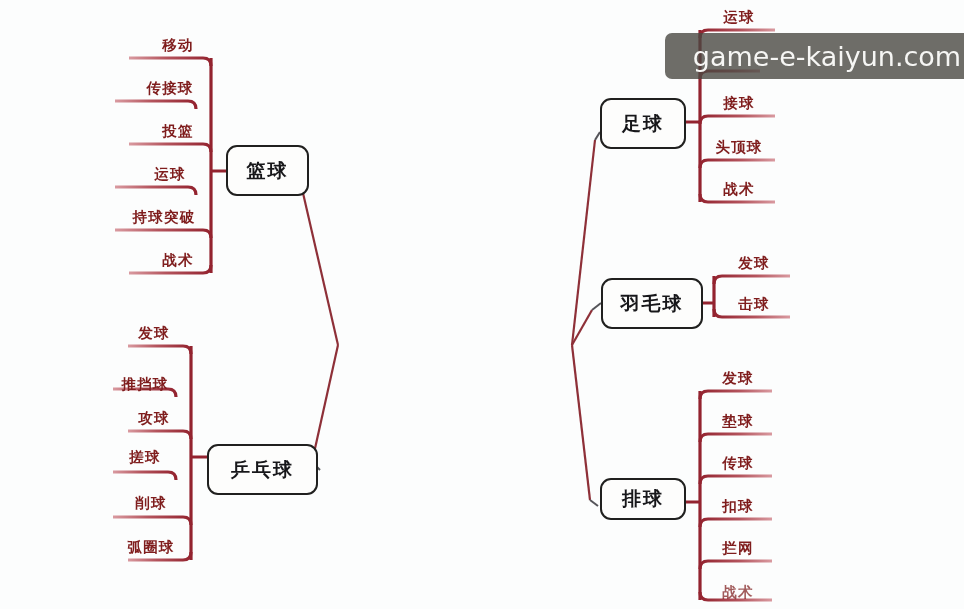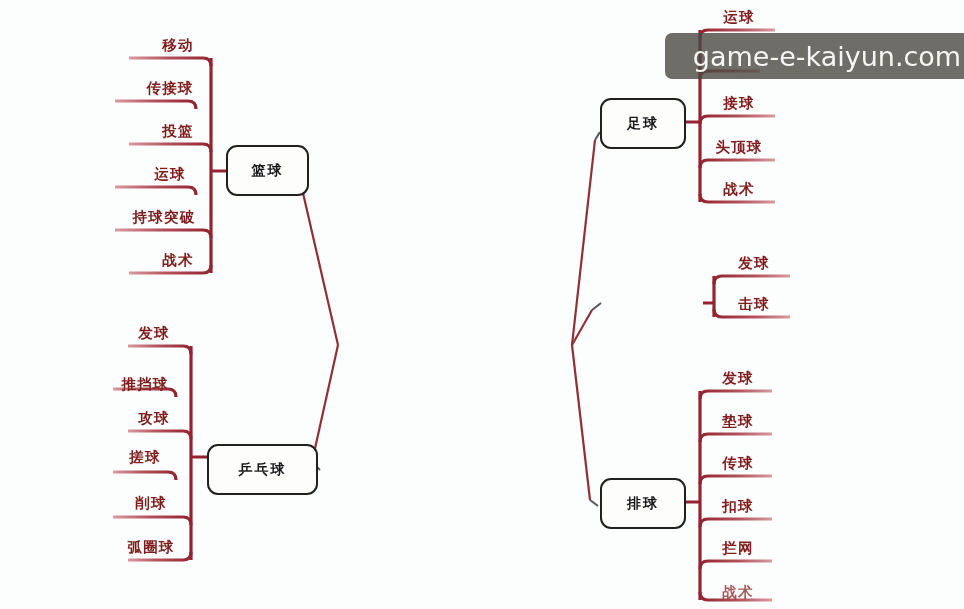--- a/index.html
+++ b/index.html
@@ -37,21 +37,21 @@
   }
   .node-box {
     position: absolute;
     box-sizing: border-box;
     border: 2.5px solid #20201f;
     border-radius: 11px;
     background: #fdfdfc;
     display: flex;
     align-items: center;
     justify-content: center;
-    font-size: 14px;
+    font-size: 19px;
     font-weight: bold;
     color: #17171a;
     letter-spacing: 2px;
     white-space: nowrap;
   }
   .leaf-label {
     position: absolute;
     text-align: left;
     font-size: 14.5px;
     font-weight: bold;
@@ -169,22 +169,25 @@
   </div>
 
   <div class="node-box" style="left:207px; top:444px; width:111px; height:51px;">
     <span>乒乓球</span>
   </div>
 
   <div class="node-box" style="left:600px; top:98px; width:86px; height:51px;">
     <span>足球</span>
   </div>
 
-
-  <div class="node-box" style="left:600px; top:478px; width:86px; height:51px;">
+  <div class="node-box" style="left:601px; top:278px; width:102px; height:51px;">
+    <span>羽毛球</span>
+  </div>
+
+  <div class="node-box" style="left:600px; top:478px; width:86px; height:42px;">
     <span>排球</span>
   </div>
 
   <div class="leaf-label" style="left:178px; top:45px;">移动</div>
   <div class="leaf-label" style="left:170px; top:88px;">传接球</div>
   <div class="leaf-label" style="left:178px; top:131px;">投篮</div>
   <div class="leaf-label" style="left:170px; top:174px;">运球</div>
   <div class="leaf-label" style="left:164px; top:217px;">持球突破</div>
   <div class="leaf-label" style="left:178px; top:260px;">战术</div>
 

